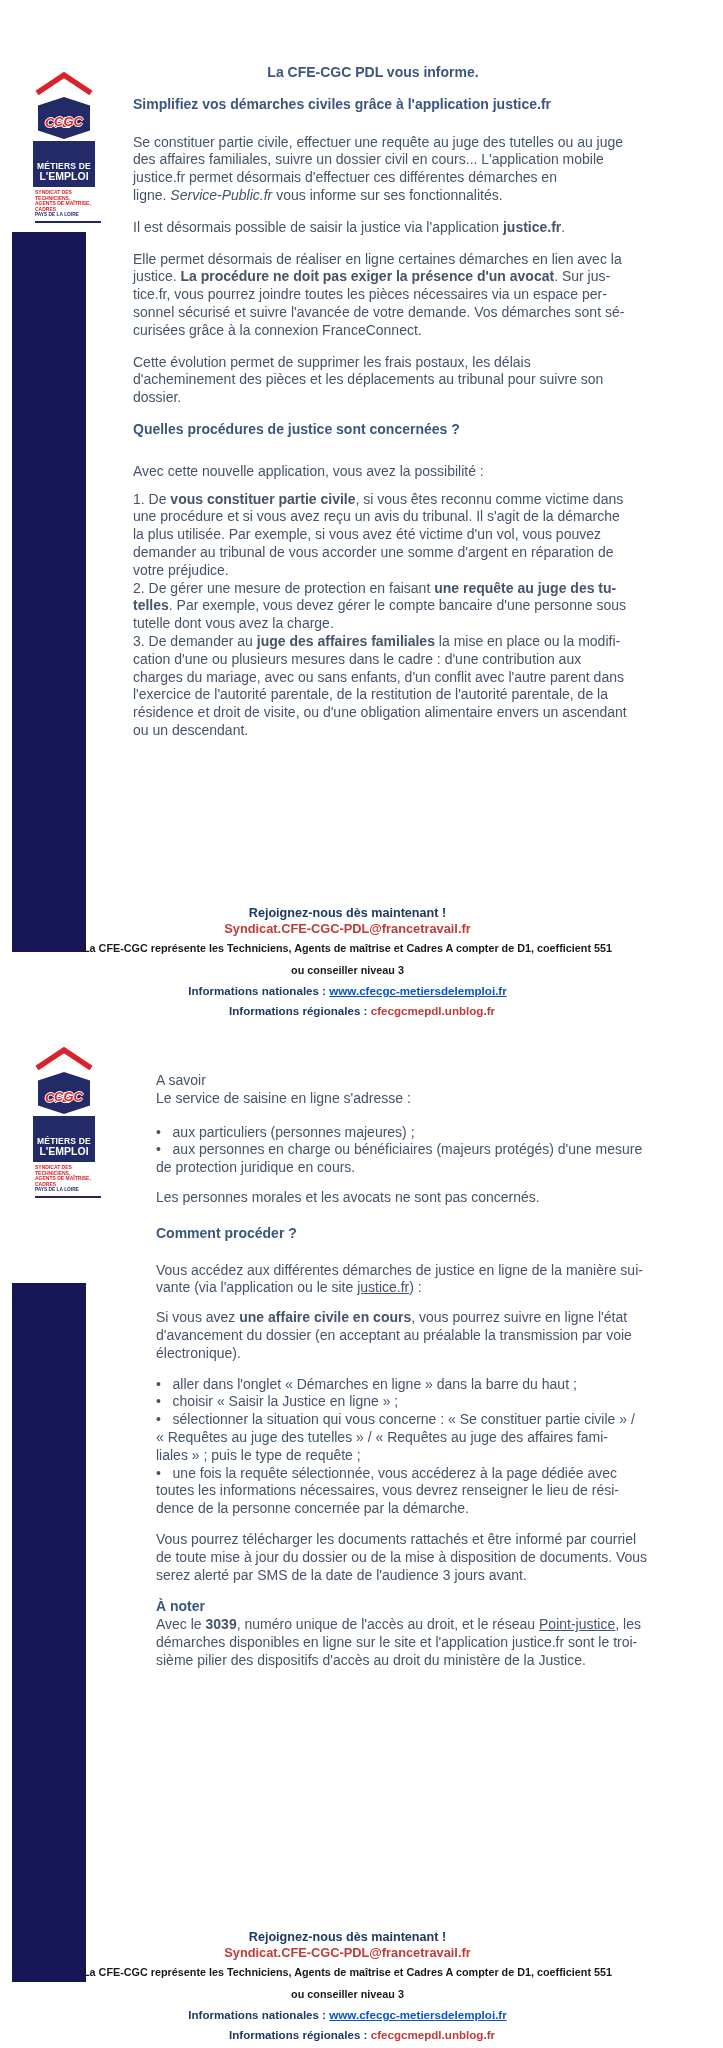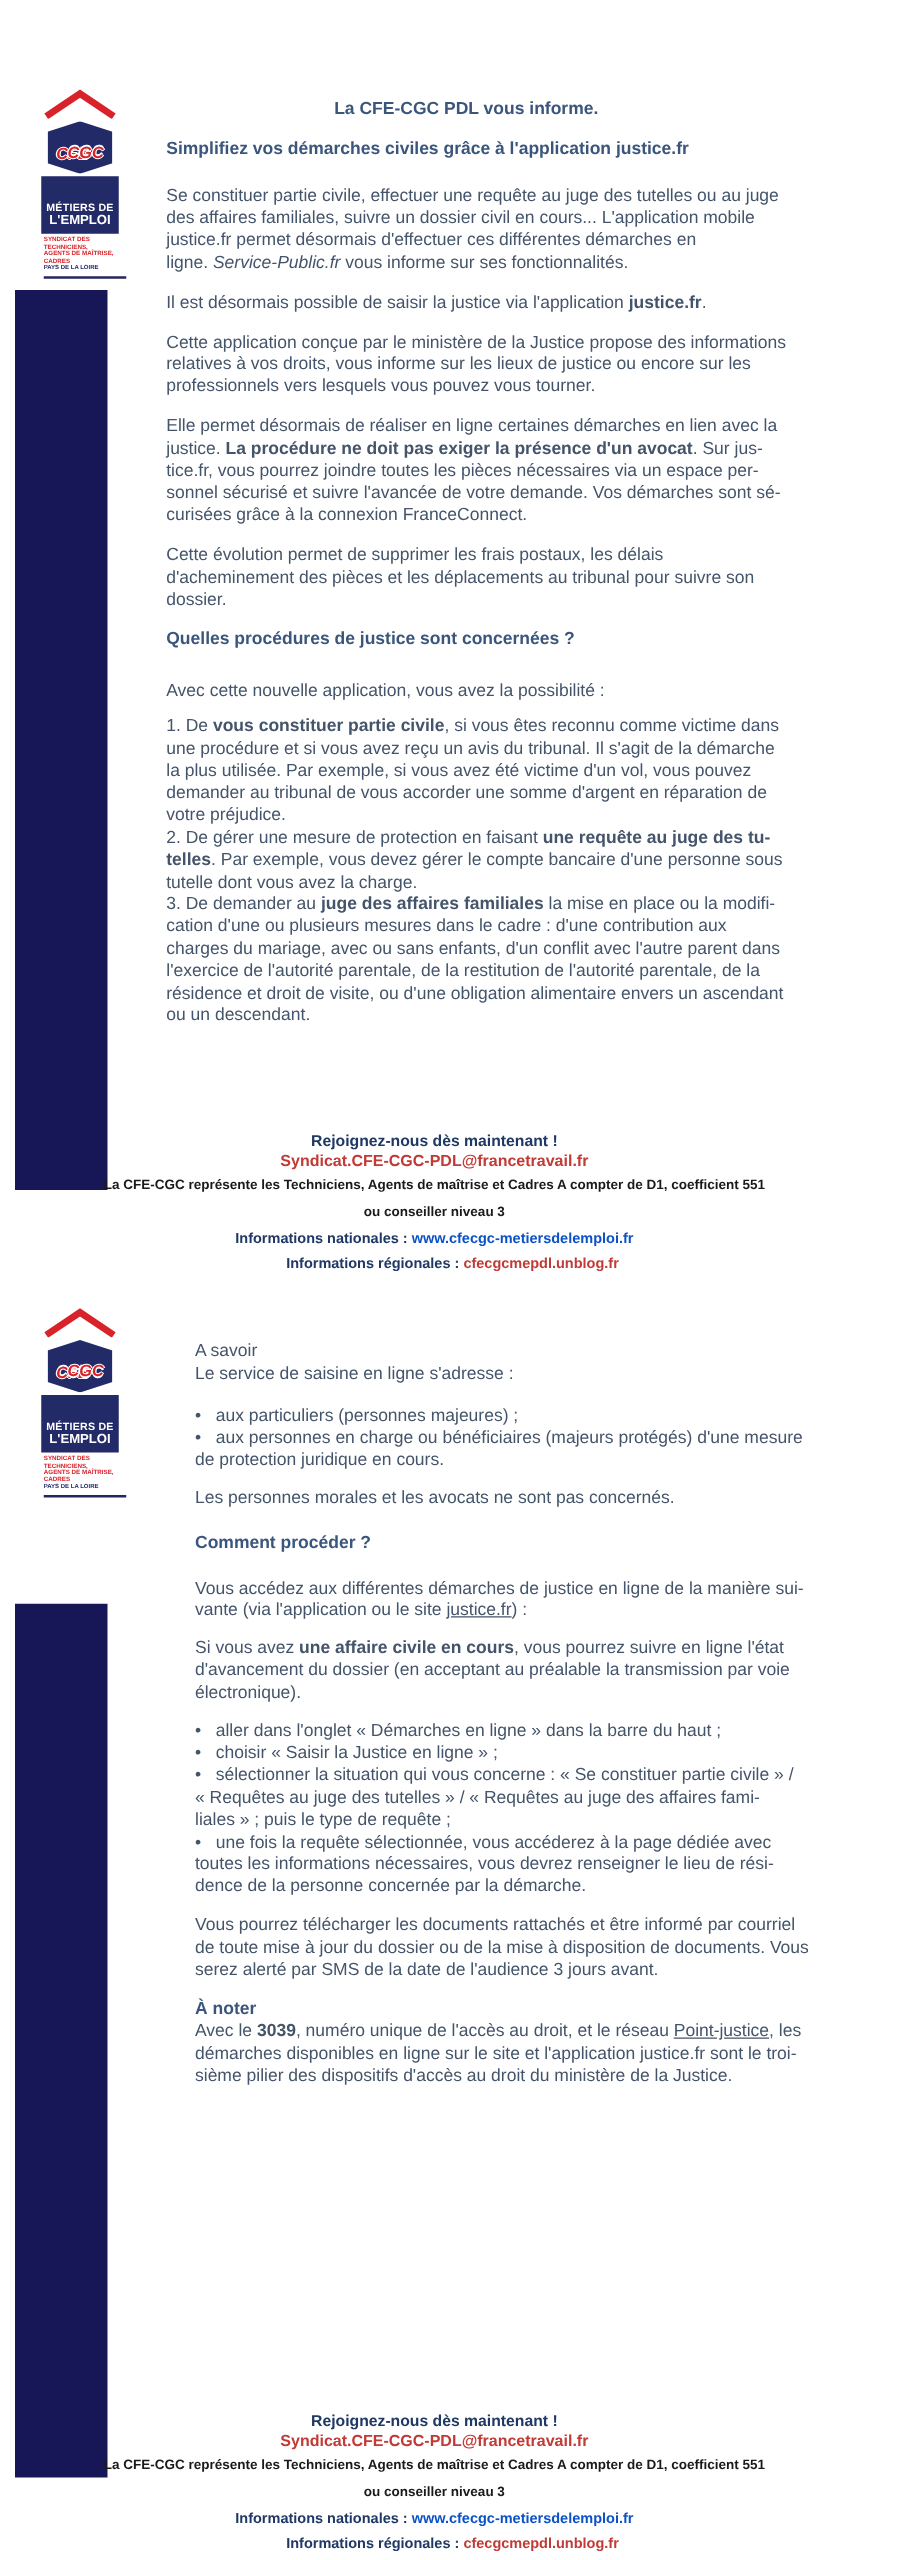--- a/index.html
+++ b/index.html
@@ -41,37 +41,37 @@
   .logo-sub {
     margin-top: 3px; padding-left: 2px;
     font-size: 5px; line-height: 5.6px; font-weight: bold;
     color: #d8232a; white-space: pre-line;
   }
   .logo-region { padding-left: 2px; font-size: 4.8px; line-height: 6px; font-weight: bold; color: #232a68; }
   .logo-rule { height: 2px; background: #26265e; width: 66px; margin-top: 3px; margin-left: 2px; }
 
   
   .col { position: absolute; font-size: 14px; line-height: 17.8px; }
-  #col1 { left: 133px; top: 78px; width: 578px; }
+  #col1 { left: 133px; top: 64px; width: 578px; }
   #col2 { left: 156px; top: 1072px; width: 562px; }
   .para { white-space: pre-wrap; }
   .doc-title { width: 480px; text-align: center; font-weight: bold; color: #3A567C; margin-bottom: 14px; }
   .h { font-weight: bold; color: #3A567C; }
 
   
   .footer { position: absolute; left: 0; width: 695px; text-align: center; }
   #footer1 { top: 906px; }
   #footer2 { top: 1930px; }
   .f1 { font-size: 12.6px; font-weight: bold; color: #1F3864; margin-bottom: 1px; }
   .f2 { font-size: 12.8px; font-weight: bold; color: #C23A36; margin-bottom: 6px; }
   .f3 { font-size: 10.8px; font-weight: bold; color: #1a1a1a; margin-bottom: 10px; }
   .f4 { font-size: 10.8px; font-weight: bold; color: #1a1a1a; margin-bottom: 8px; }
   .f5 { font-size: 11.6px; font-weight: bold; color: #1F3864; margin-bottom: 7px; }
   .f6 { font-size: 11.6px; font-weight: bold; color: #1F3864; padding-left: 29px; }
-  .link { color: #0B52C8; }
+  .link { color: #0B52C8; text-decoration: underline; }
   .red { color: #C23A36; }
 </style>
 </head>
 <body>
 
 <div>
 
   <div class="logo" id="logo1">
     <svg class="logo-roof" width="62" height="24" viewBox="0 0 62 24">
       <polyline points="4,22 31,4 58,22" fill="none" stroke="#d8232a" stroke-width="5.5"></polyline>
@@ -95,23 +95,20 @@
   <div class="bar" id="bar1"></div>
 
   <div class="col" id="col1">
     <div class="doc-title">La CFE-CGC PDL vous informe.</div>
     <div class="h para" style="margin-bottom:20px">Simplifiez vos démarches civiles grâce à l'application justice.fr</div>
     <div class="para" style="margin-bottom:14px"><span>Se constituer partie civile, effectuer une requête au juge des tutelles ou au juge
 des affaires familiales, suivre un dossier civil en cours... L'application mobile
 justice.fr permet désormais d'effectuer ces différentes démarches en
 ligne. </span><span style="font-style: italic;">Service-Public.fr</span><span> vous informe sur ses fonctionnalités.</span></div>
     <div class="para" style="margin-bottom:14px"><span>Il est désormais possible de saisir la justice via l'application </span><span style="font-weight: bold;">justice.fr</span><span>.</span></div>
-    <div class="para" style="margin-bottom:14px"><span>Cette application conçue par le ministère de la Justice propose des informations
-relatives à vos droits, vous informe sur les lieux de justice ou encore sur les
-professionnels vers lesquels vous pouvez vous tourner.</span></div>
     <div class="para" style="margin-bottom:14px"><span>Elle permet désormais de réaliser en ligne certaines démarches en lien avec la
 justice. </span><span style="font-weight: bold;">La procédure ne doit pas exiger la présence d'un avocat</span><span>. Sur jus-
 tice.fr, vous pourrez joindre toutes les pièces nécessaires via un espace per-
 sonnel sécurisé et suivre l'avancée de votre demande. Vos démarches sont sé-
 curisées grâce à la connexion FranceConnect.</span></div>
     <div class="para" style="margin-bottom:14px"><span>Cette évolution permet de supprimer les frais postaux, les délais
 d'acheminement des pièces et les déplacements au tribunal pour suivre son
 dossier.</span></div>
     <div class="h para" style="margin-bottom:24px">Quelles procédures de justice sont concernées ?</div>
     <div class="para" style="margin-bottom:10px">Avec cette nouvelle application, vous avez la possibilité :</div>

